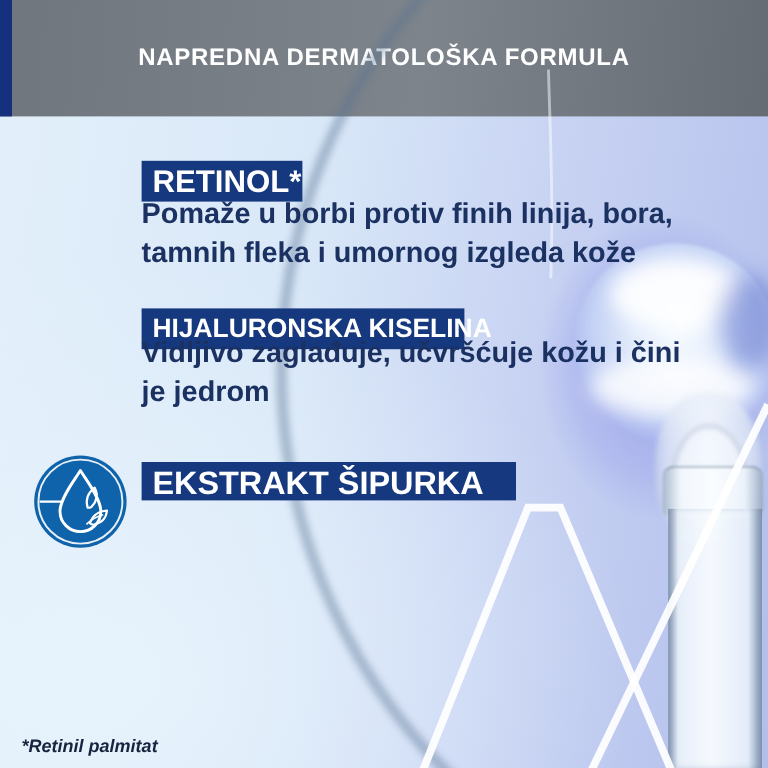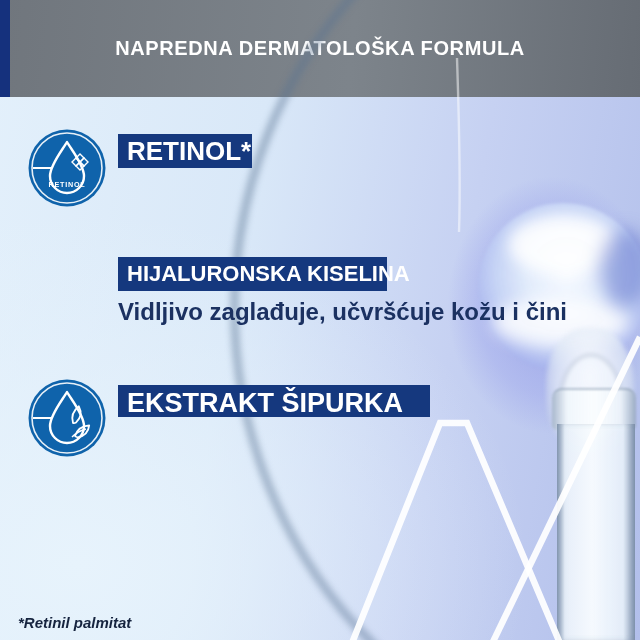--- a/index.html
+++ b/index.html
@@ -87,21 +87,21 @@
     position:relative;display:inline-block;padding-left:9px;white-space:nowrap;
     color:#ffffff;font-weight:700;
   }
   .t1{top:134px;height:34px}.t1 .tbg{width:134px}.t1 .ttext{font-size:26px;line-height:34px}
   .t2{top:257px;height:34px}.t2 .tbg{width:269px}.t2 .ttext{font-size:22px;line-height:34px}
   .t3{top:385px;height:32px}.t3 .tbg{width:312px}.t3 .ttext{font-size:27px;line-height:36px}
   .body{
     position:absolute;left:118px;z-index:5;color:#1b3161;font-weight:700;
     font-size:24px;line-height:32px;white-space:nowrap;
   }
-  .b1{top:163px}.b2{top:296px}.b3{top:424px}
+  .b1{top:163px}.b2{top:279px}.b3{top:424px}
   .footnote{
     position:absolute;left:18px;top:614px;z-index:5;color:#16243f;
     font-weight:700;font-size:15px;font-style:italic;
   }
 </style>
 </head>
 <body>
 
 <div id="canvas">
 
@@ -128,48 +128,36 @@
   <div class="amp-lip"></div>
   <div class="amp-body"></div>
 
   <svg class="zigzag" width="640" height="640" viewBox="0 0 640 640">
     <path d="M350,648 L440,423 L467,423 L562,648" fill="none" stroke="#ffffff" stroke-width="6.5" opacity="0.93"></path>
     <path d="M490,648 L640,337" fill="none" stroke="#ffffff" stroke-width="6.5" opacity="0.93"></path>
   </svg>
 
   <div class="accent-bar"></div>
 
-  <div class="icon i1">
-    <svg viewBox="0 0 78 78" width="78" height="78">
-      <circle cx="39" cy="39" r="38.5" fill="#0f63ab"></circle>
-      <circle cx="39" cy="39" r="35" fill="none" stroke="rgba(255,255,255,0.9)" stroke-width="1.6"></circle>
-      <line x1="5" y1="39" x2="23" y2="39" stroke="#ffffff" stroke-width="2"></line>
-      <path d="M39,13 C35,20 22,36 22,47 A17,17 0 0 0 56,47 C56,36 43,20 39,13 Z" fill="none" stroke="#ffffff" stroke-width="2.4" stroke-linejoin="round"></path>
-      <g stroke="#ffffff" fill="none" stroke-width="1.4" transform="translate(52,33)">
-        <path d="M0,-8 L4,-4 L0,0 L-4,-4 Z"></path>
-        <path d="M8,0 L4,4 L0,0 L4,-4 Z"></path>
-        <path d="M0,8 L-4,4 L0,0 L4,4 Z"></path>
-        <path d="M-8,0 L-4,-4 L0,0 L-4,4 Z"></path>
-      </g>
-      <text x="39" y="58" text-anchor="middle" fill="#ffffff" font-size="7.2" font-weight="700" letter-spacing="0.8" font-family="Liberation Sans, sans-serif">RETINOL</text>
-    </svg>
-  </div>
   <div class="tbox t1">
     <span class="tbg"></span>
     <span class="ttext">RETINOL*</span>
   </div>
   <div class="body b1">
+    <div>Pomaže u borbi protiv finih linija, bora,</div>
+    <div>tamnih fleka i umornog izgleda kože</div>
   </div>
 
   <div class="tbox t2">
     <span class="tbg"></span>
     <span class="ttext">HIJALURONSKA KISELINA</span>
   </div>
   <div class="body b2">
     <div>Vidljivo zaglađuje, učvršćuje kožu i čini</div>
+    <div>je jedrom</div>
   </div>
 
   <div class="icon i3">
     <svg viewBox="0 0 78 78" width="78" height="78">
       <circle cx="39" cy="39" r="38.5" fill="#0f63ab"></circle>
       <circle cx="39" cy="39" r="35" fill="none" stroke="rgba(255,255,255,0.9)" stroke-width="1.6"></circle>
       <line x1="5" y1="39" x2="23" y2="39" stroke="#ffffff" stroke-width="2"></line>
       <path d="M39,13 C35,20 22,36 22,47 A17,17 0 0 0 56,47 C56,36 43,20 39,13 Z" fill="none" stroke="#ffffff" stroke-width="2.4" stroke-linejoin="round"></path>
       <g stroke="#ffffff" fill="none" stroke-width="1.8" stroke-linejoin="round">
         <g transform="translate(45,44) rotate(-28)">

